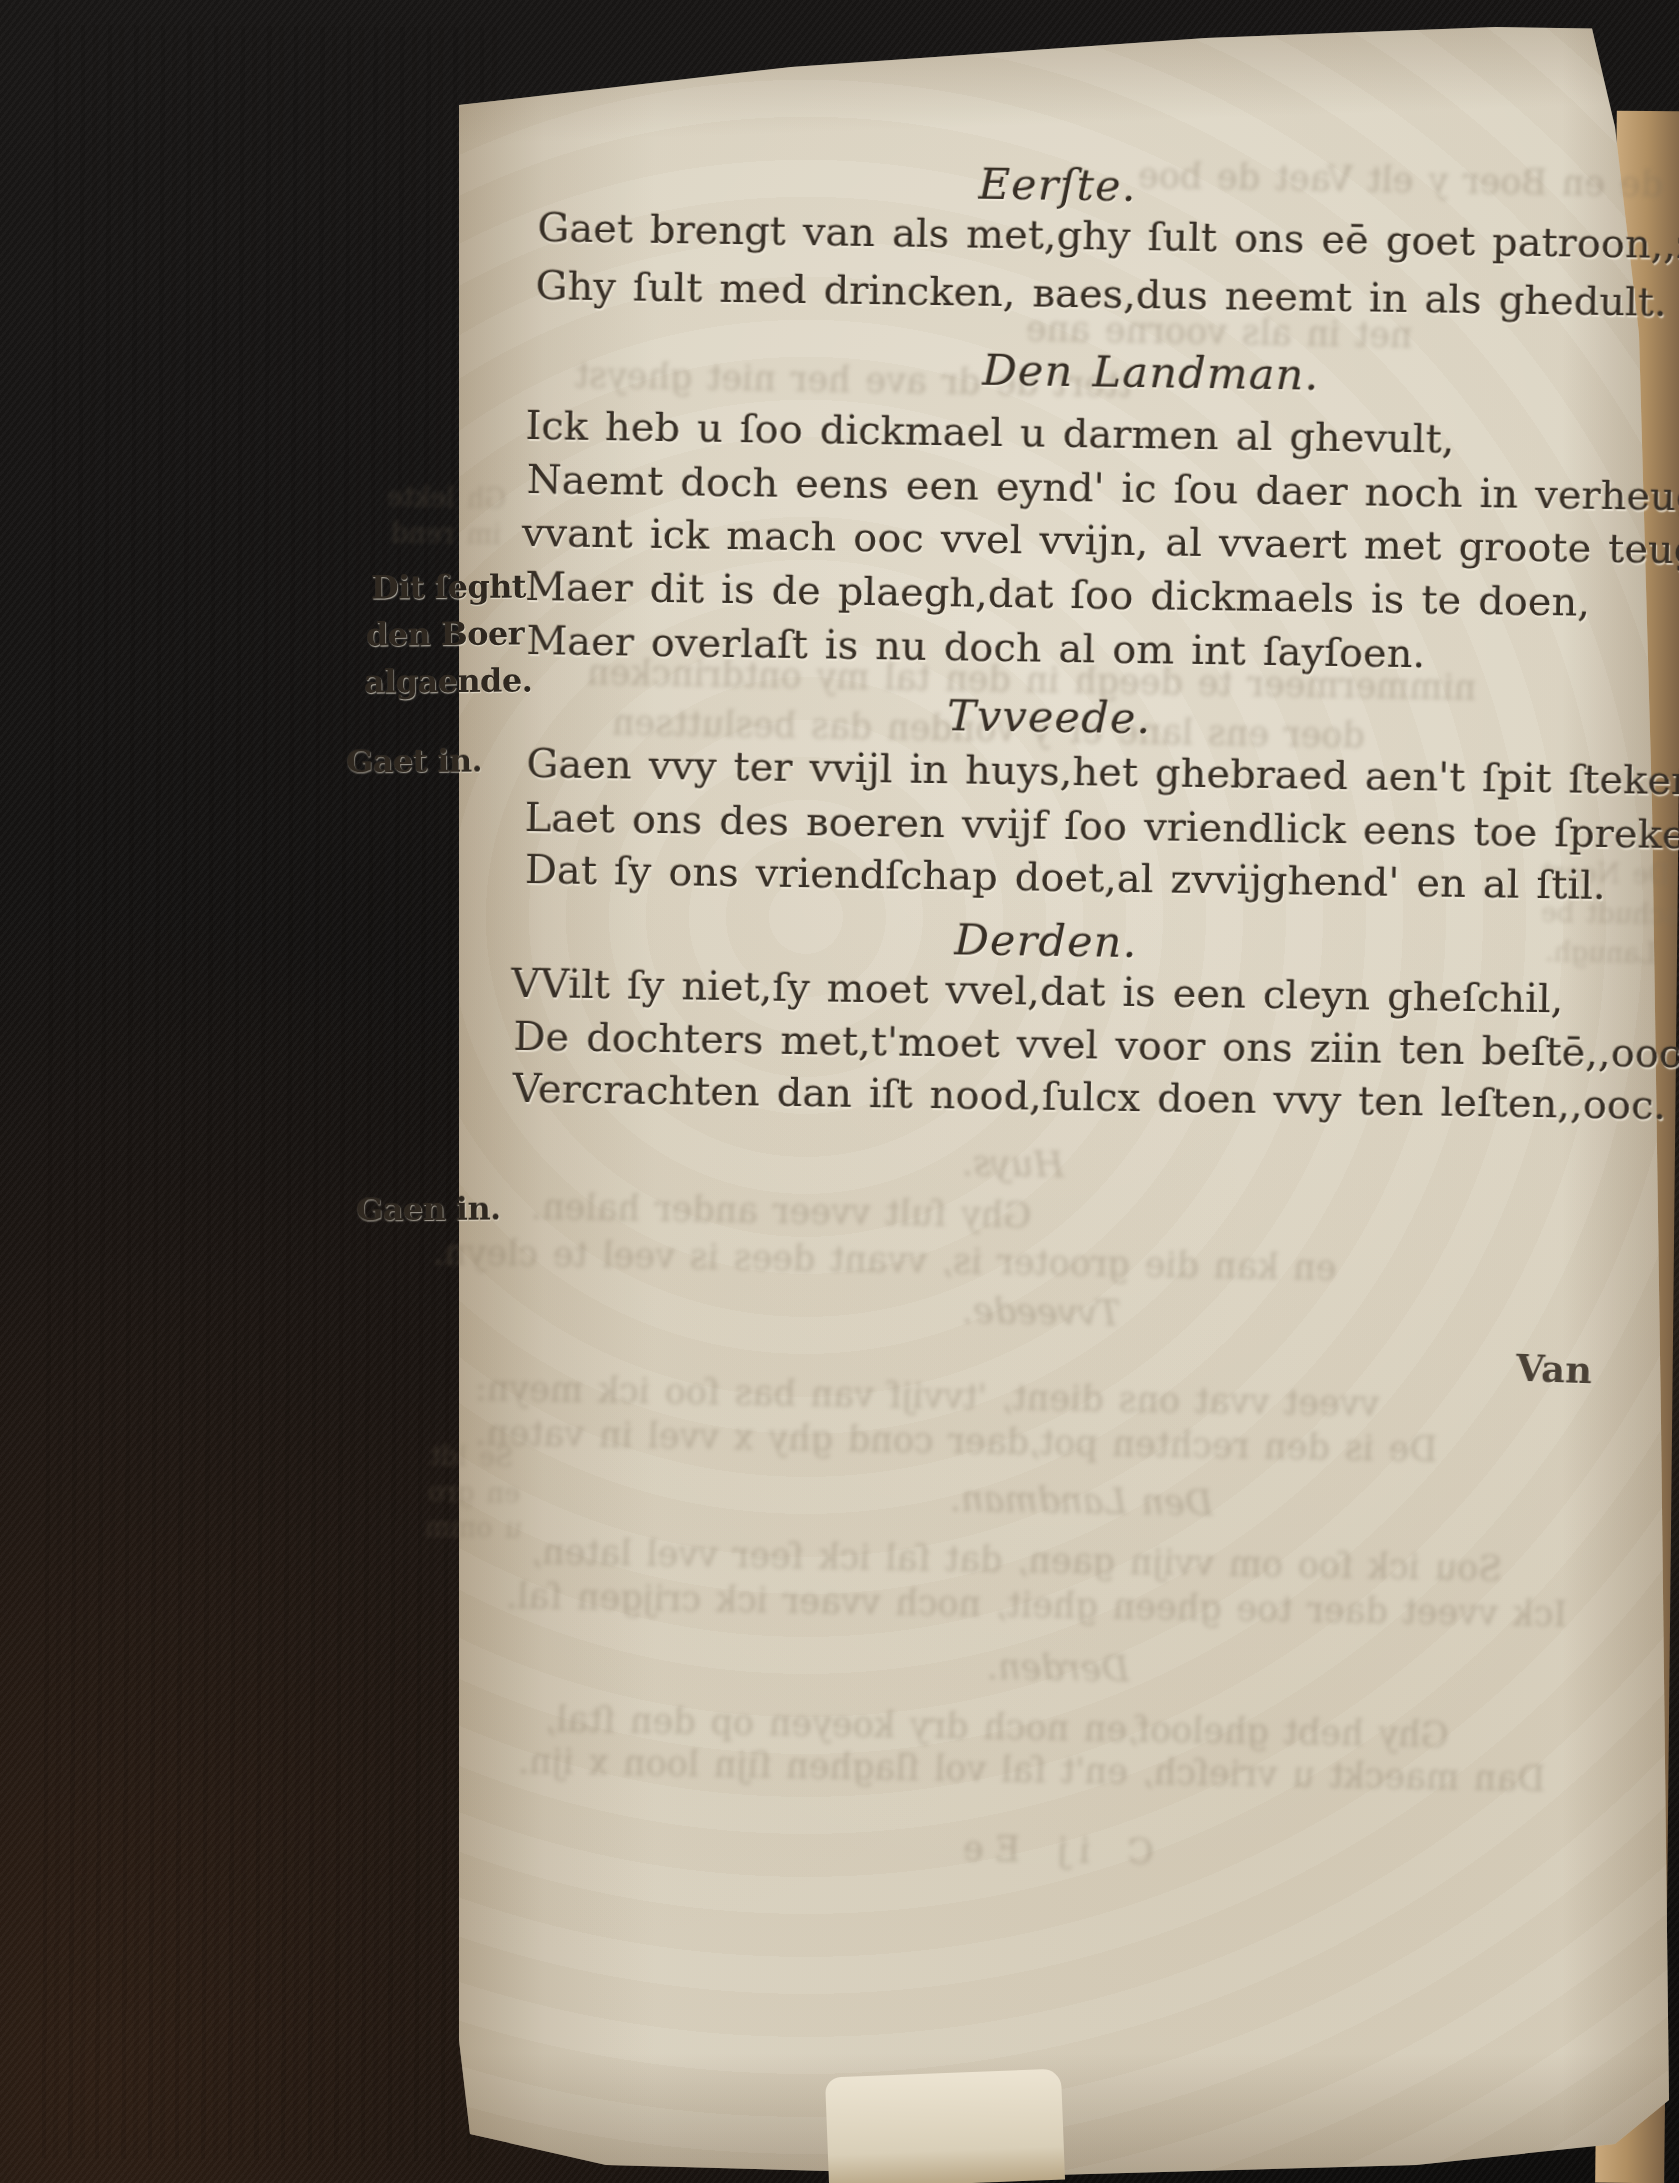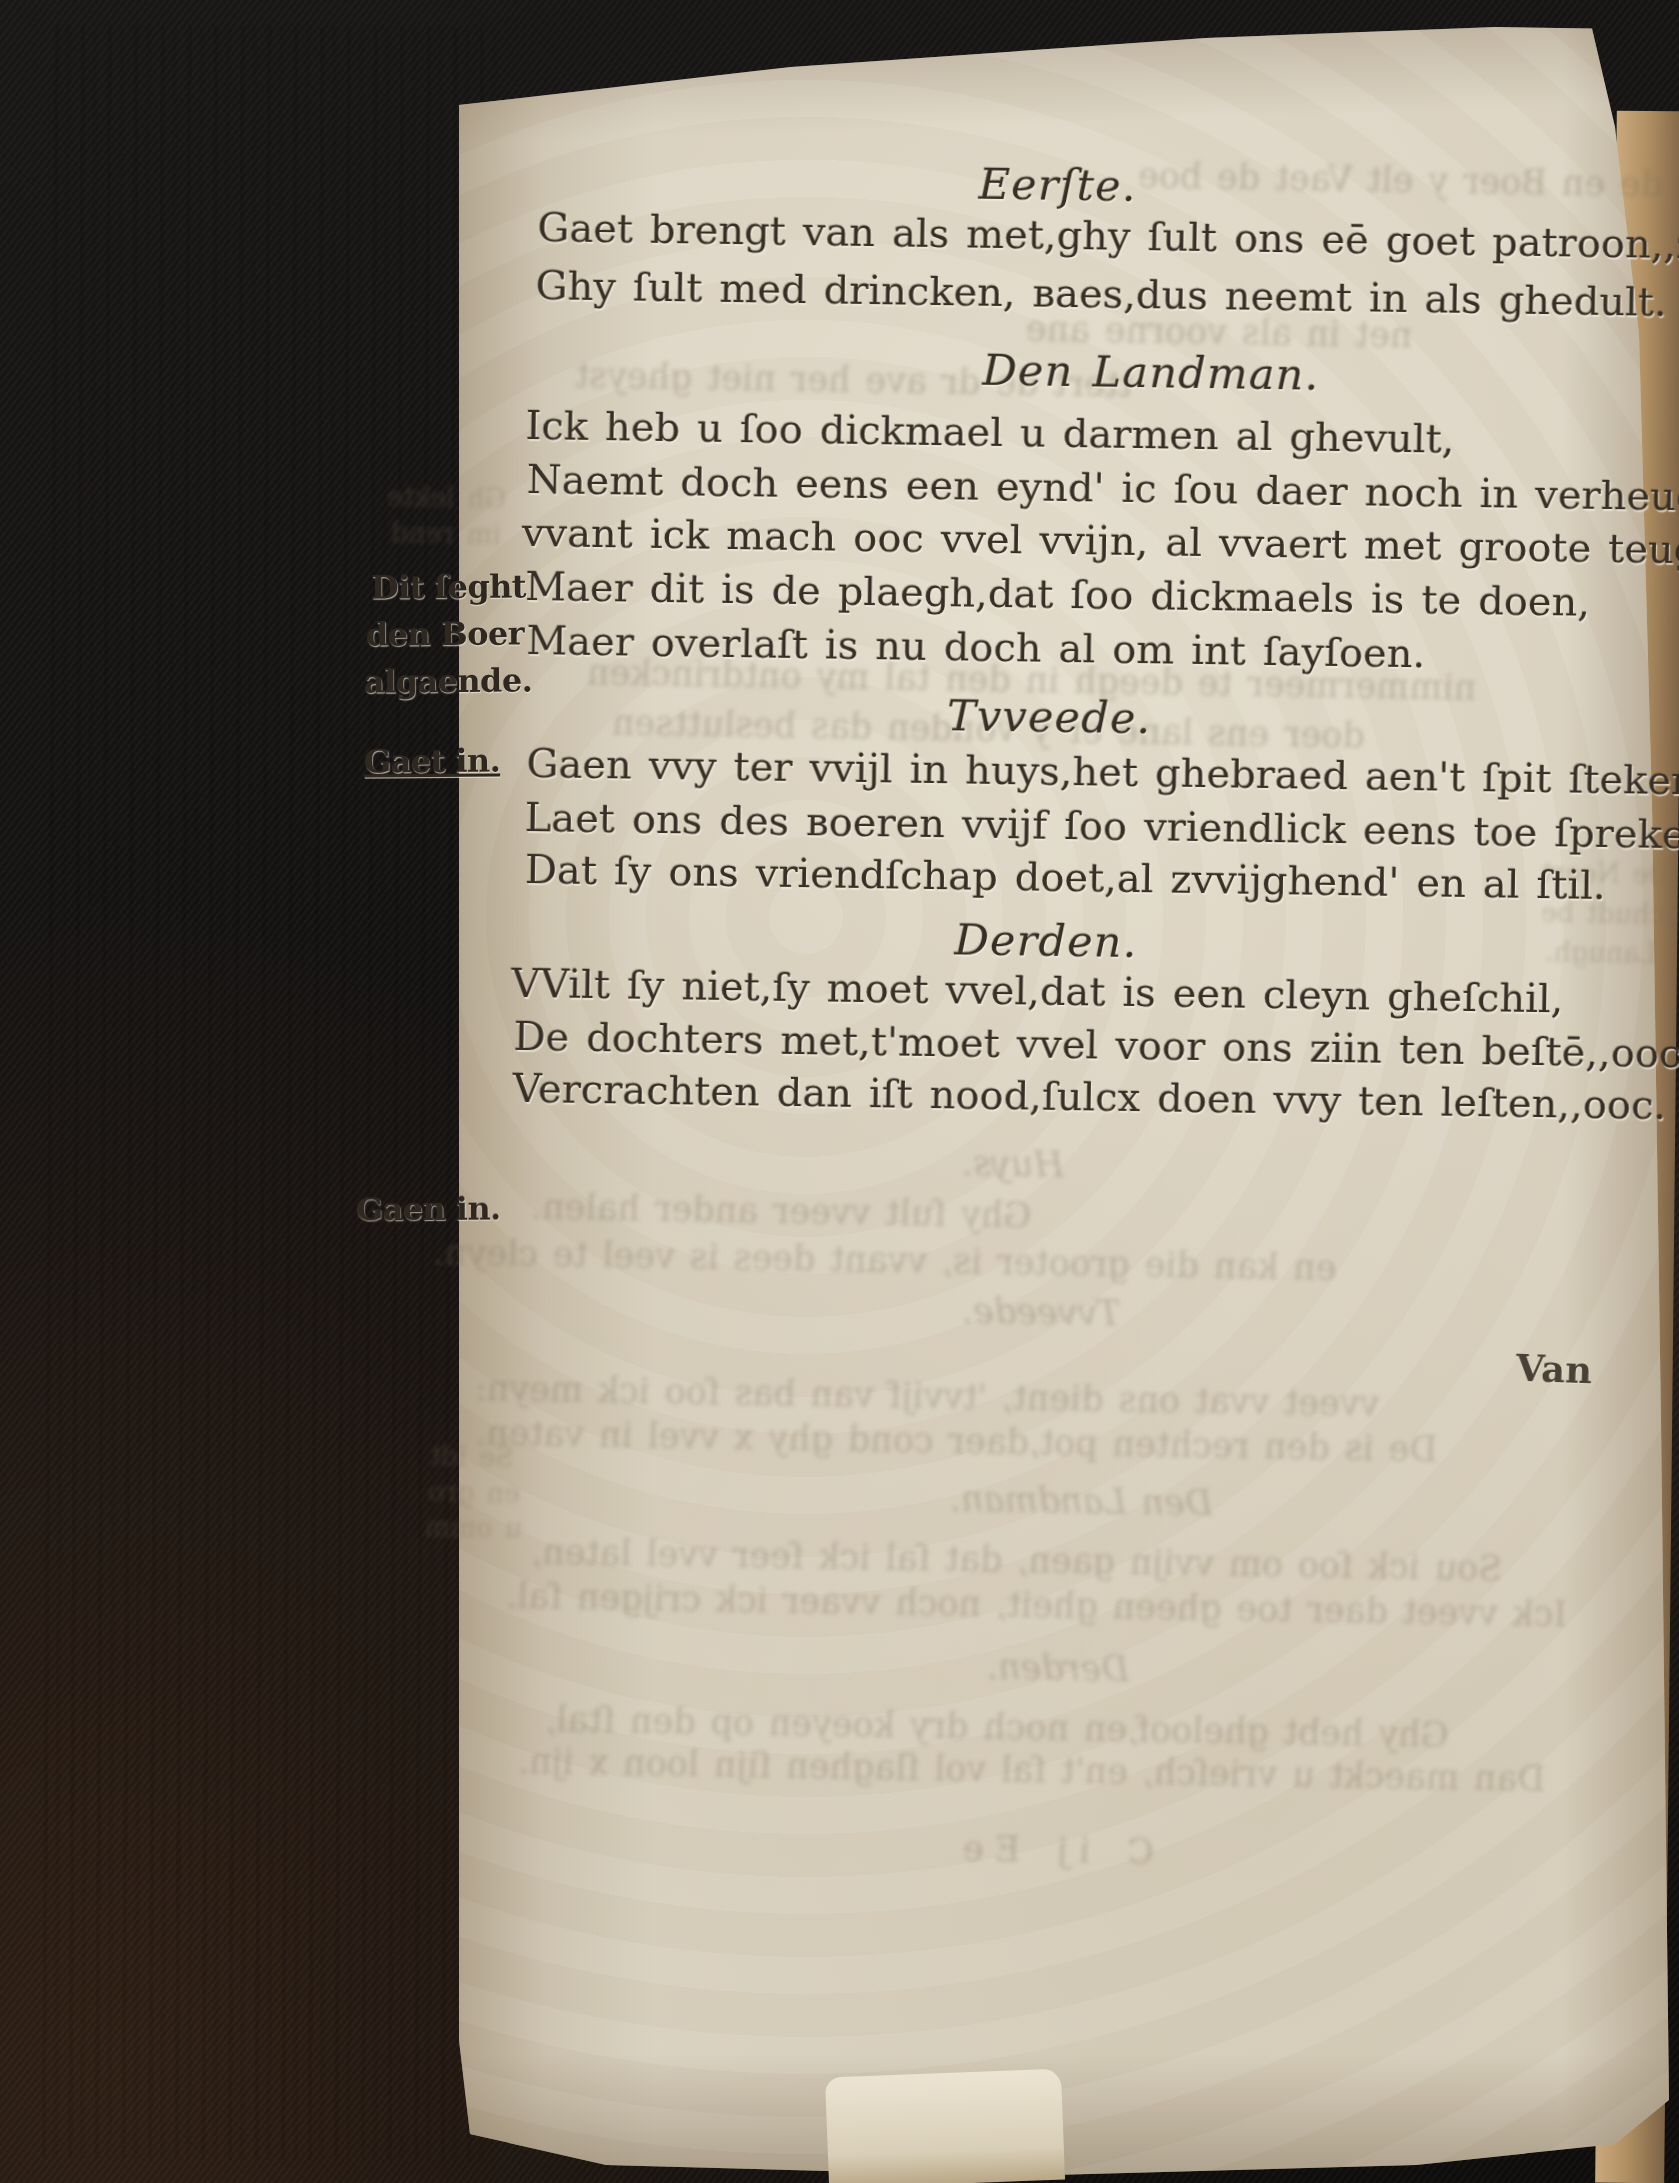--- a/index.html
+++ b/index.html
@@ -76,21 +76,21 @@
   .l5{left:527px;top:509px;}  .l6{left:531px;top:563px;}
   .l7{left:533px;top:617px;}
   .l8{left:535px;top:740px;} .l9{left:534px;top:794px;} .l10{left:535px;top:846px;}
   .l11{left:523px;top:960px;}.l12{left:526px;top:1013px;}.l13{left:526px;top:1065px;}
 
   
   .margin-note{position:absolute;font-weight:bold;font-size:32px;color:#2f2820;
     letter-spacing:-0.6px;white-space:nowrap;
     text-shadow:0.6px 1.2px 1.2px rgba(240,233,218,.7);transform:rotate(-.4deg);}
   .m1{left:371px;top:568px;} .m2{left:366px;top:615px;} .m3{left:364px;top:662px;}
-  .m4{left:364px;top:742px;text-decoration:underline;} .m5{left:356px;top:1190px;}
+  .m4{left:346px;top:742px;} .m5{left:356px;top:1190px;}
 
   .catchword{position:absolute;left:1516px;top:1347px;font-size:37px;font-weight:bold;
     color:#4a4136;filter:blur(0.7px);transform:rotate(2deg);
     text-shadow:0.6px 1.2px 1.2px rgba(240,233,218,.6);}
 
   
   .ghost{position:absolute;color:#7d6f5a;font-size:35px;white-space:nowrap;
     transform:scaleX(-1) rotate(-1deg);filter:blur(1.9px);opacity:.34;word-spacing:3.7px;}
   .ghost.it{font-style:italic;}
   .ghost.sm{font-size:27px;opacity:.30;}

